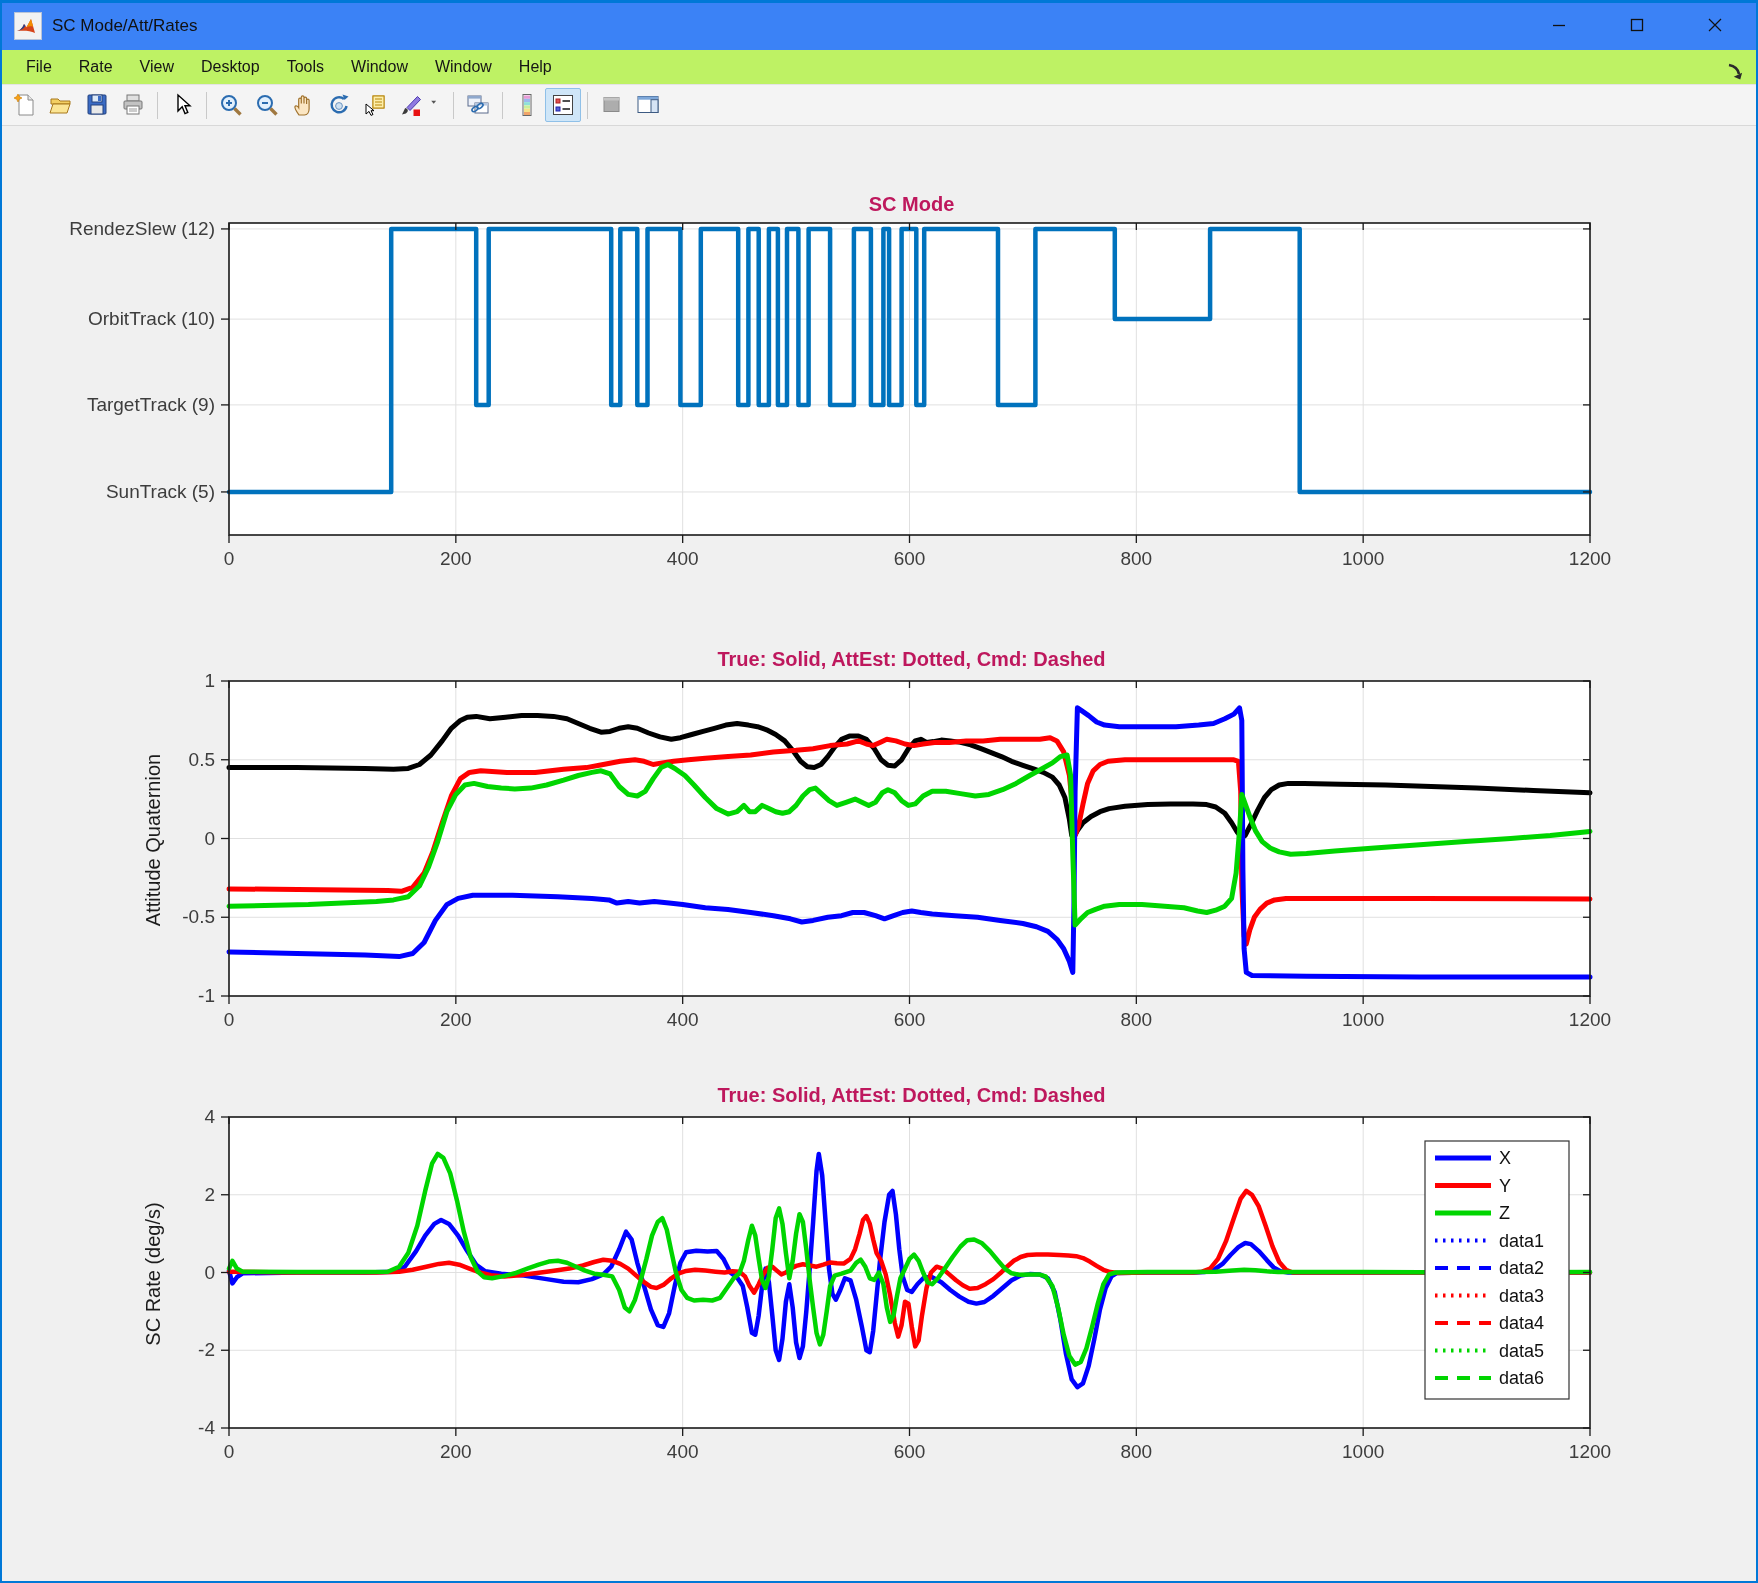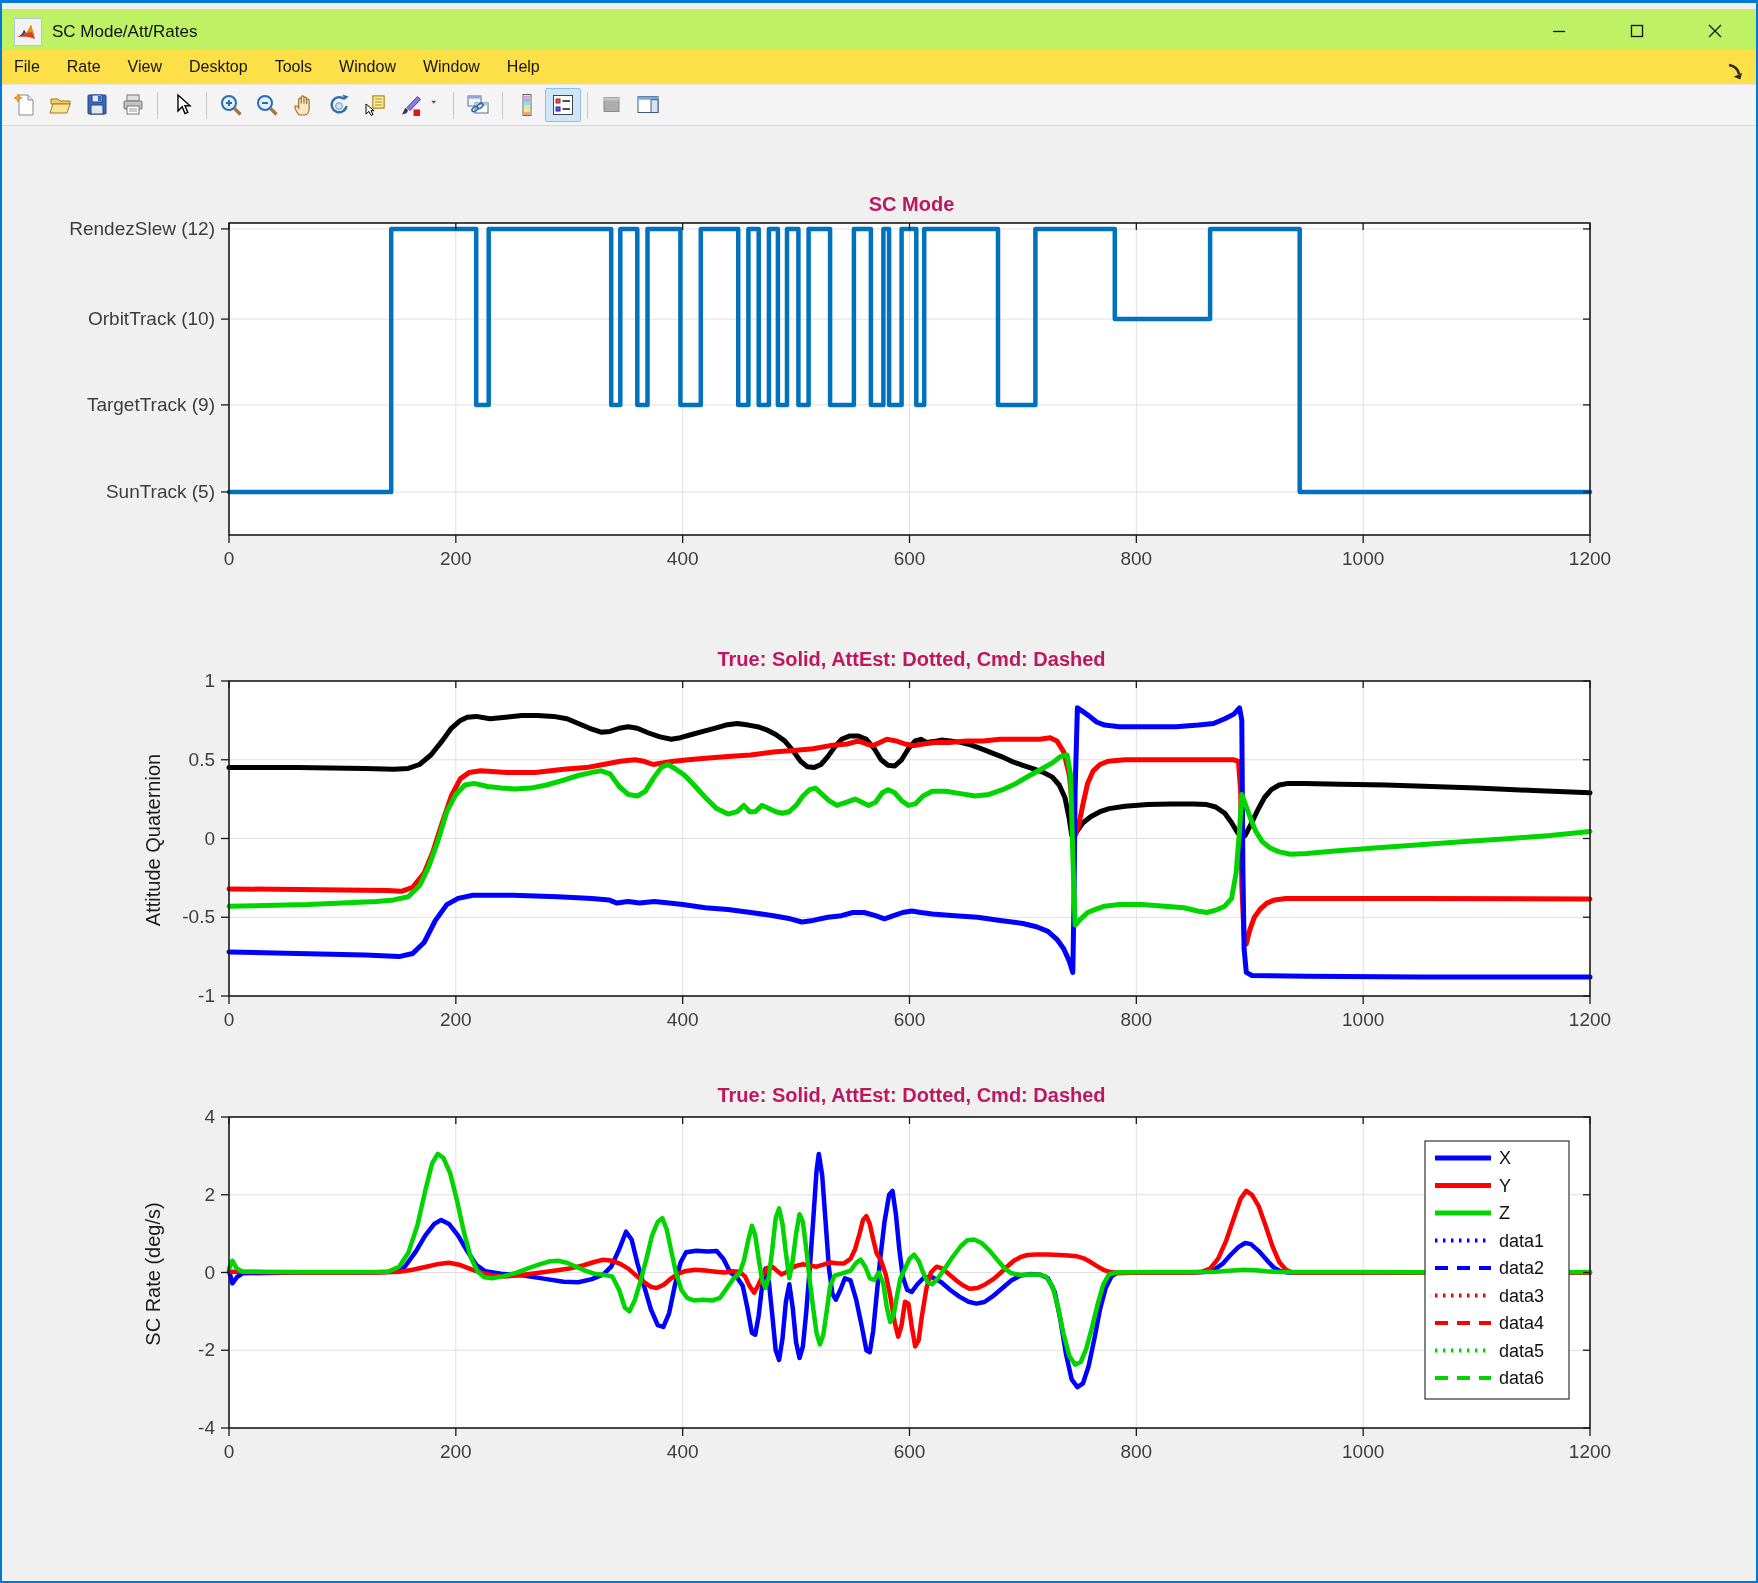--- a/index.html
+++ b/index.html
@@ -1,25 +1,25 @@
 <!DOCTYPE html>
 <html><head>
 <meta charset="utf-8">
 <style>
   html,body{margin:0;padding:0;background:#9a9a9a;}
   .window{position:relative;width:1758px;height:1583px;background:#f0f0f0;overflow:hidden;
     font-family:"Liberation Sans",sans-serif;box-sizing:border-box;
     border-top:3px solid #0078d7;border-left:2px solid #0078d7;border-right:2px solid #0078d7;border-bottom:2px solid #0078d7;}
-  .titlebar{position:absolute;left:0;top:0;width:100%;height:47px;background:#bef264;z-index:5;margin-top:6px;}
+  .titlebar{position:absolute;left:0;top:0;width:100%;height:47px;background:#3b82f6;z-index:5;}
   .app-icon{position:absolute;left:12px;top:9px;width:28px;height:28px;}
   .title-text{position:absolute;left:50px;top:13px;font-size:17px;color:#111;}
   .win-controls{position:absolute;right:2px;top:0;height:44px;display:flex;z-index:6;}
   .win-btn{width:78px;height:44px;display:flex;align-items:center;justify-content:center;cursor:default;}
-  .menubar{position:absolute;left:0;top:47px;width:100%;height:34px;background:#fde047;display:flex;align-items:center;
-    padding-left:12px;z-index:5;box-sizing:border-box;}
+  .menubar{position:absolute;left:0;top:47px;width:100%;height:34px;background:#bef264;display:flex;align-items:center;
+    padding-left:24px;z-index:5;box-sizing:border-box;}
   .menu-item{font-size:16px;color:#151515;margin-right:27px;}
   .toolbar{position:absolute;left:0;top:81px;width:100%;height:42px;background:#f4f4f4;
     border-top:1px solid #e4e4e4;border-bottom:1px solid #d8d8d8;display:flex;align-items:center;
     padding-left:5px;z-index:5;box-sizing:border-box;}
   .tb-btn{width:34px;height:32px;display:flex;align-items:center;justify-content:center;border:1px solid transparent;border-radius:2px;}
   .tb-btn.active{background:#cfe6f8;border:1px solid #8fc0e8;}
   .tb-sep{width:1px;height:27px;background:#c9c9c9;margin:0 6px;}
   .dock-hint{position:absolute;right:10px;top:58px;z-index:6;}
   .chart-label{position:absolute;z-index:2;color:#be185d;}
   .chart-title{font-weight:bold;font-size:20px;text-align:center;width:1361px;left:229px;}

